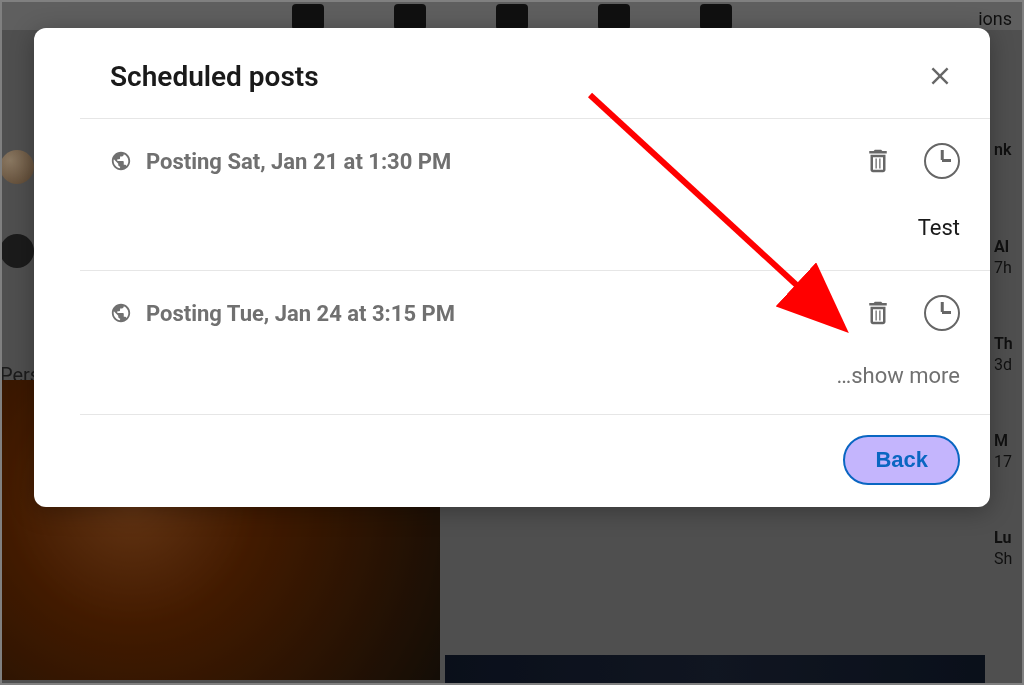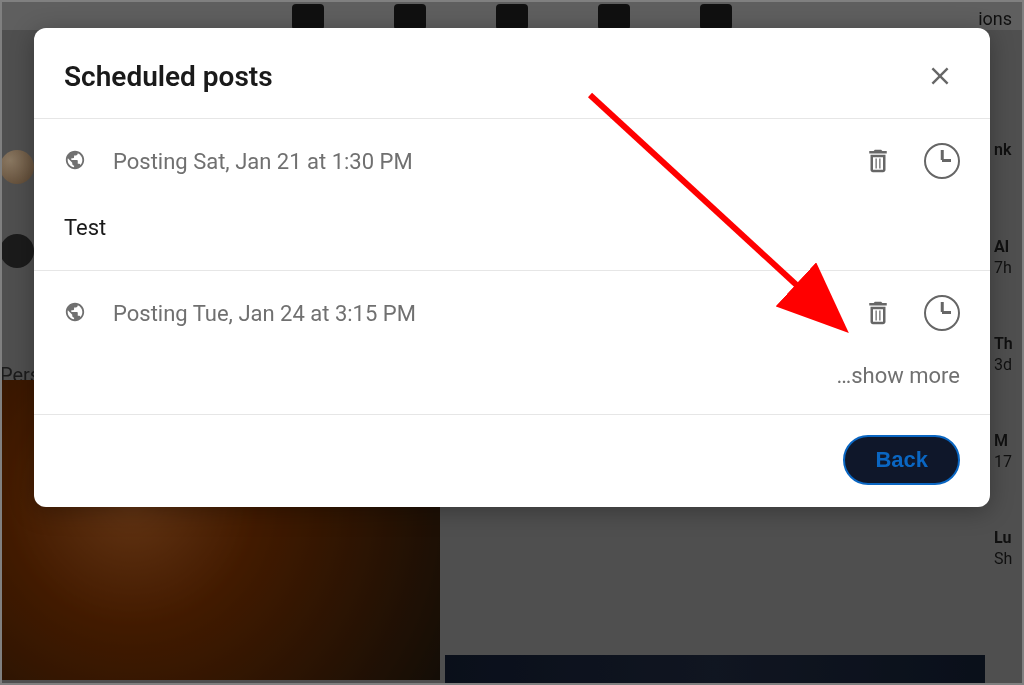--- a/index.html
+++ b/index.html
@@ -113,20 +113,21 @@
       justify-content: center;
     }
     
     .modal {
       margin-top: 28px;
       width: 956px;
       background: #fff;
       border-radius: 12px;
       box-shadow: 0 4px 24px rgba(0,0,0,0.3);
       overflow: hidden;
+      padding-left: 46px;
     }
     
     .modal-header {
       display: flex;
       align-items: center;
       justify-content: space-between;
       padding: 28px 30px 22px 30px;
       border-bottom: 1px solid #e6e6e6;
     }
     
@@ -158,23 +159,25 @@
     
     .post-item-header {
       display: flex;
       align-items: center;
       justify-content: space-between;
       margin-bottom: 32px;
     }
     
     .post-meta {
       display: flex;
-      gap: 27px;
+      align-items: center;
+      gap: 14px;
       color: #707070;
       font-size: 22px;
+      font-weight: bold;
     }
     
     .globe-icon {
       width: 22px;
       height: 22px;
       color: #707070;
     }
     
     .post-actions {
       display: flex;
@@ -227,41 +230,42 @@
       height: 2.5px;
       background: #666;
       top: 14px;
       left: 16px;
     }
     
     .post-content {
       font-size: 22px;
       color: #1a1a1a;
       line-height: 1.5;
+      text-align: right;
     }
     
     .show-more {
       text-align: right;
       color: #707070;
       font-size: 22px;
       margin-top: 8px;
       cursor: pointer;
     }
     
     .modal-footer {
       padding: 20px 30px 22px 30px;
       display: flex;
       justify-content: flex-end;
     }
     
     .back-btn {
       padding: 10px 30px;
       border: 2px solid #0a66c2;
       border-radius: 30px;
-      background: #0f172a;
+      background: #c4b5fd;
       color: #0a66c2;
       font-size: 22px;
       font-weight: 600;
       cursor: pointer;
     }
     
     .arrow-annotation {
       position: absolute;
       top: 85px;
       left: 570px;

